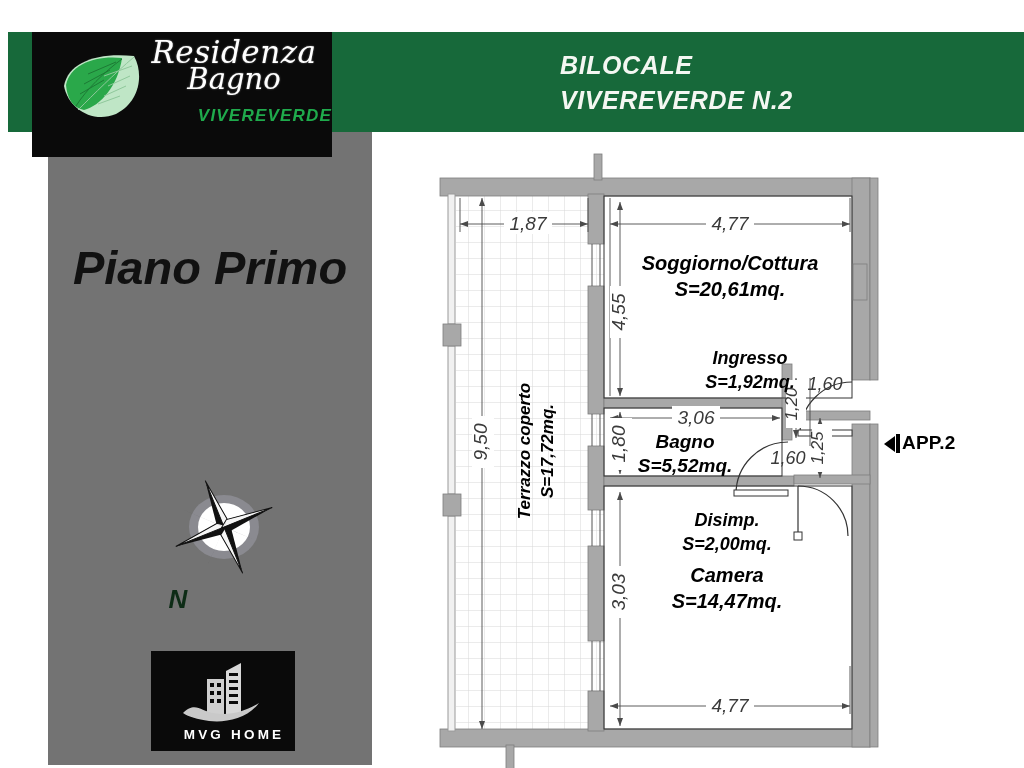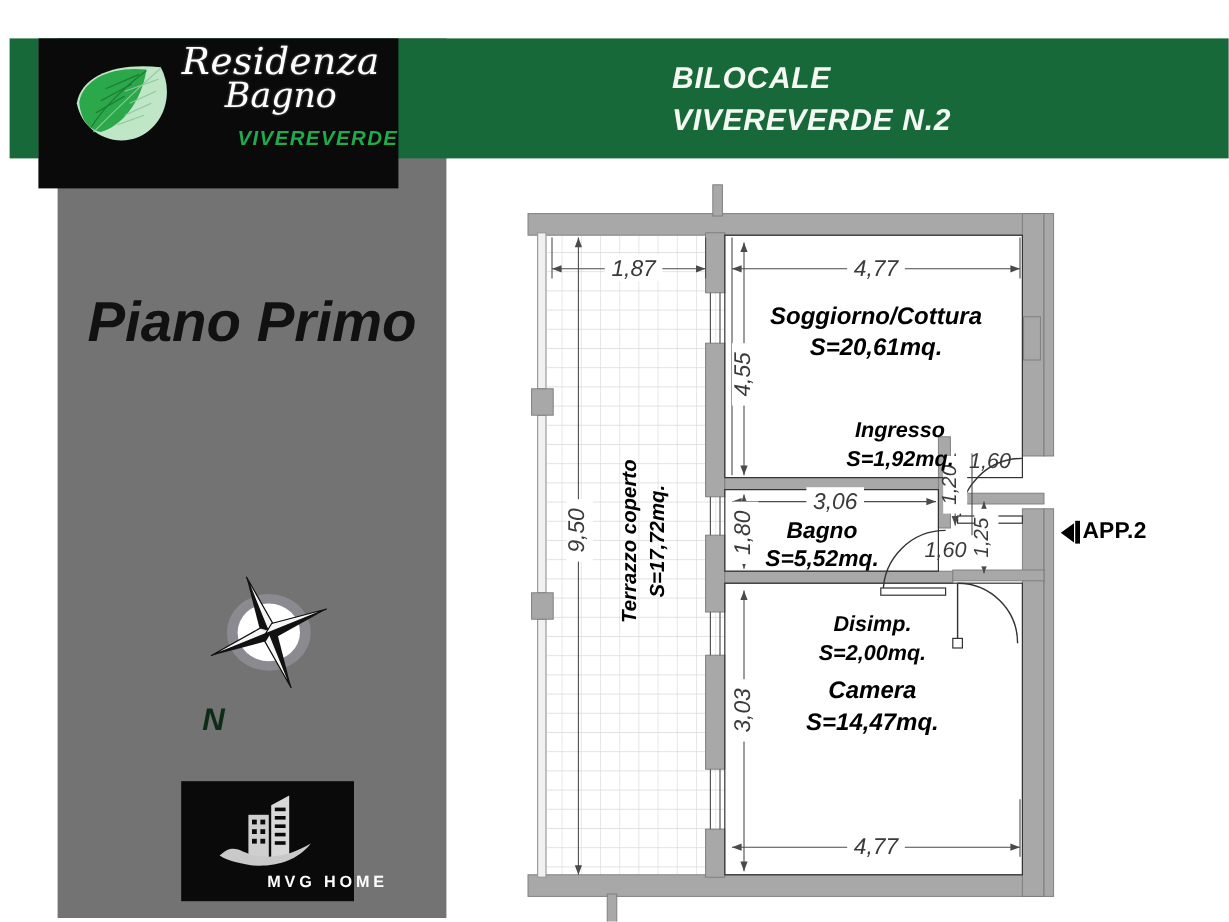--- a/index.html
+++ b/index.html
@@ -87,21 +87,21 @@
     color:#0d2c16;font-weight:bold;font-style:italic;font-size:26px;
     text-align:center;
   }
   .mvg-box{
     position:absolute;left:103px;top:619px;width:144px;height:100px;
     background:#0a0a0a;
   }
   .mvg-mark{position:absolute;left:28px;top:10px;width:88px;height:62px;}
   .mvg-text{
     position:absolute;left:0;bottom:9px;width:166px;text-align:center;
-    color:#ffffff;font-size:13.5px;font-weight:bold;letter-spacing:3.2px;padding-left:39px;
+    color:#ffffff;font-size:13.5px;font-weight:bold;letter-spacing:3.2px;
   }
 
   
   .plan{
     position:absolute;left:420px;top:146px;width:520px;height:625px;font-style:italic;
   }
   .plan svg{display:block;}
   .app2{
     position:absolute;left:902px;top:432px;
     font-size:19px;font-weight:bold;color:#000;

